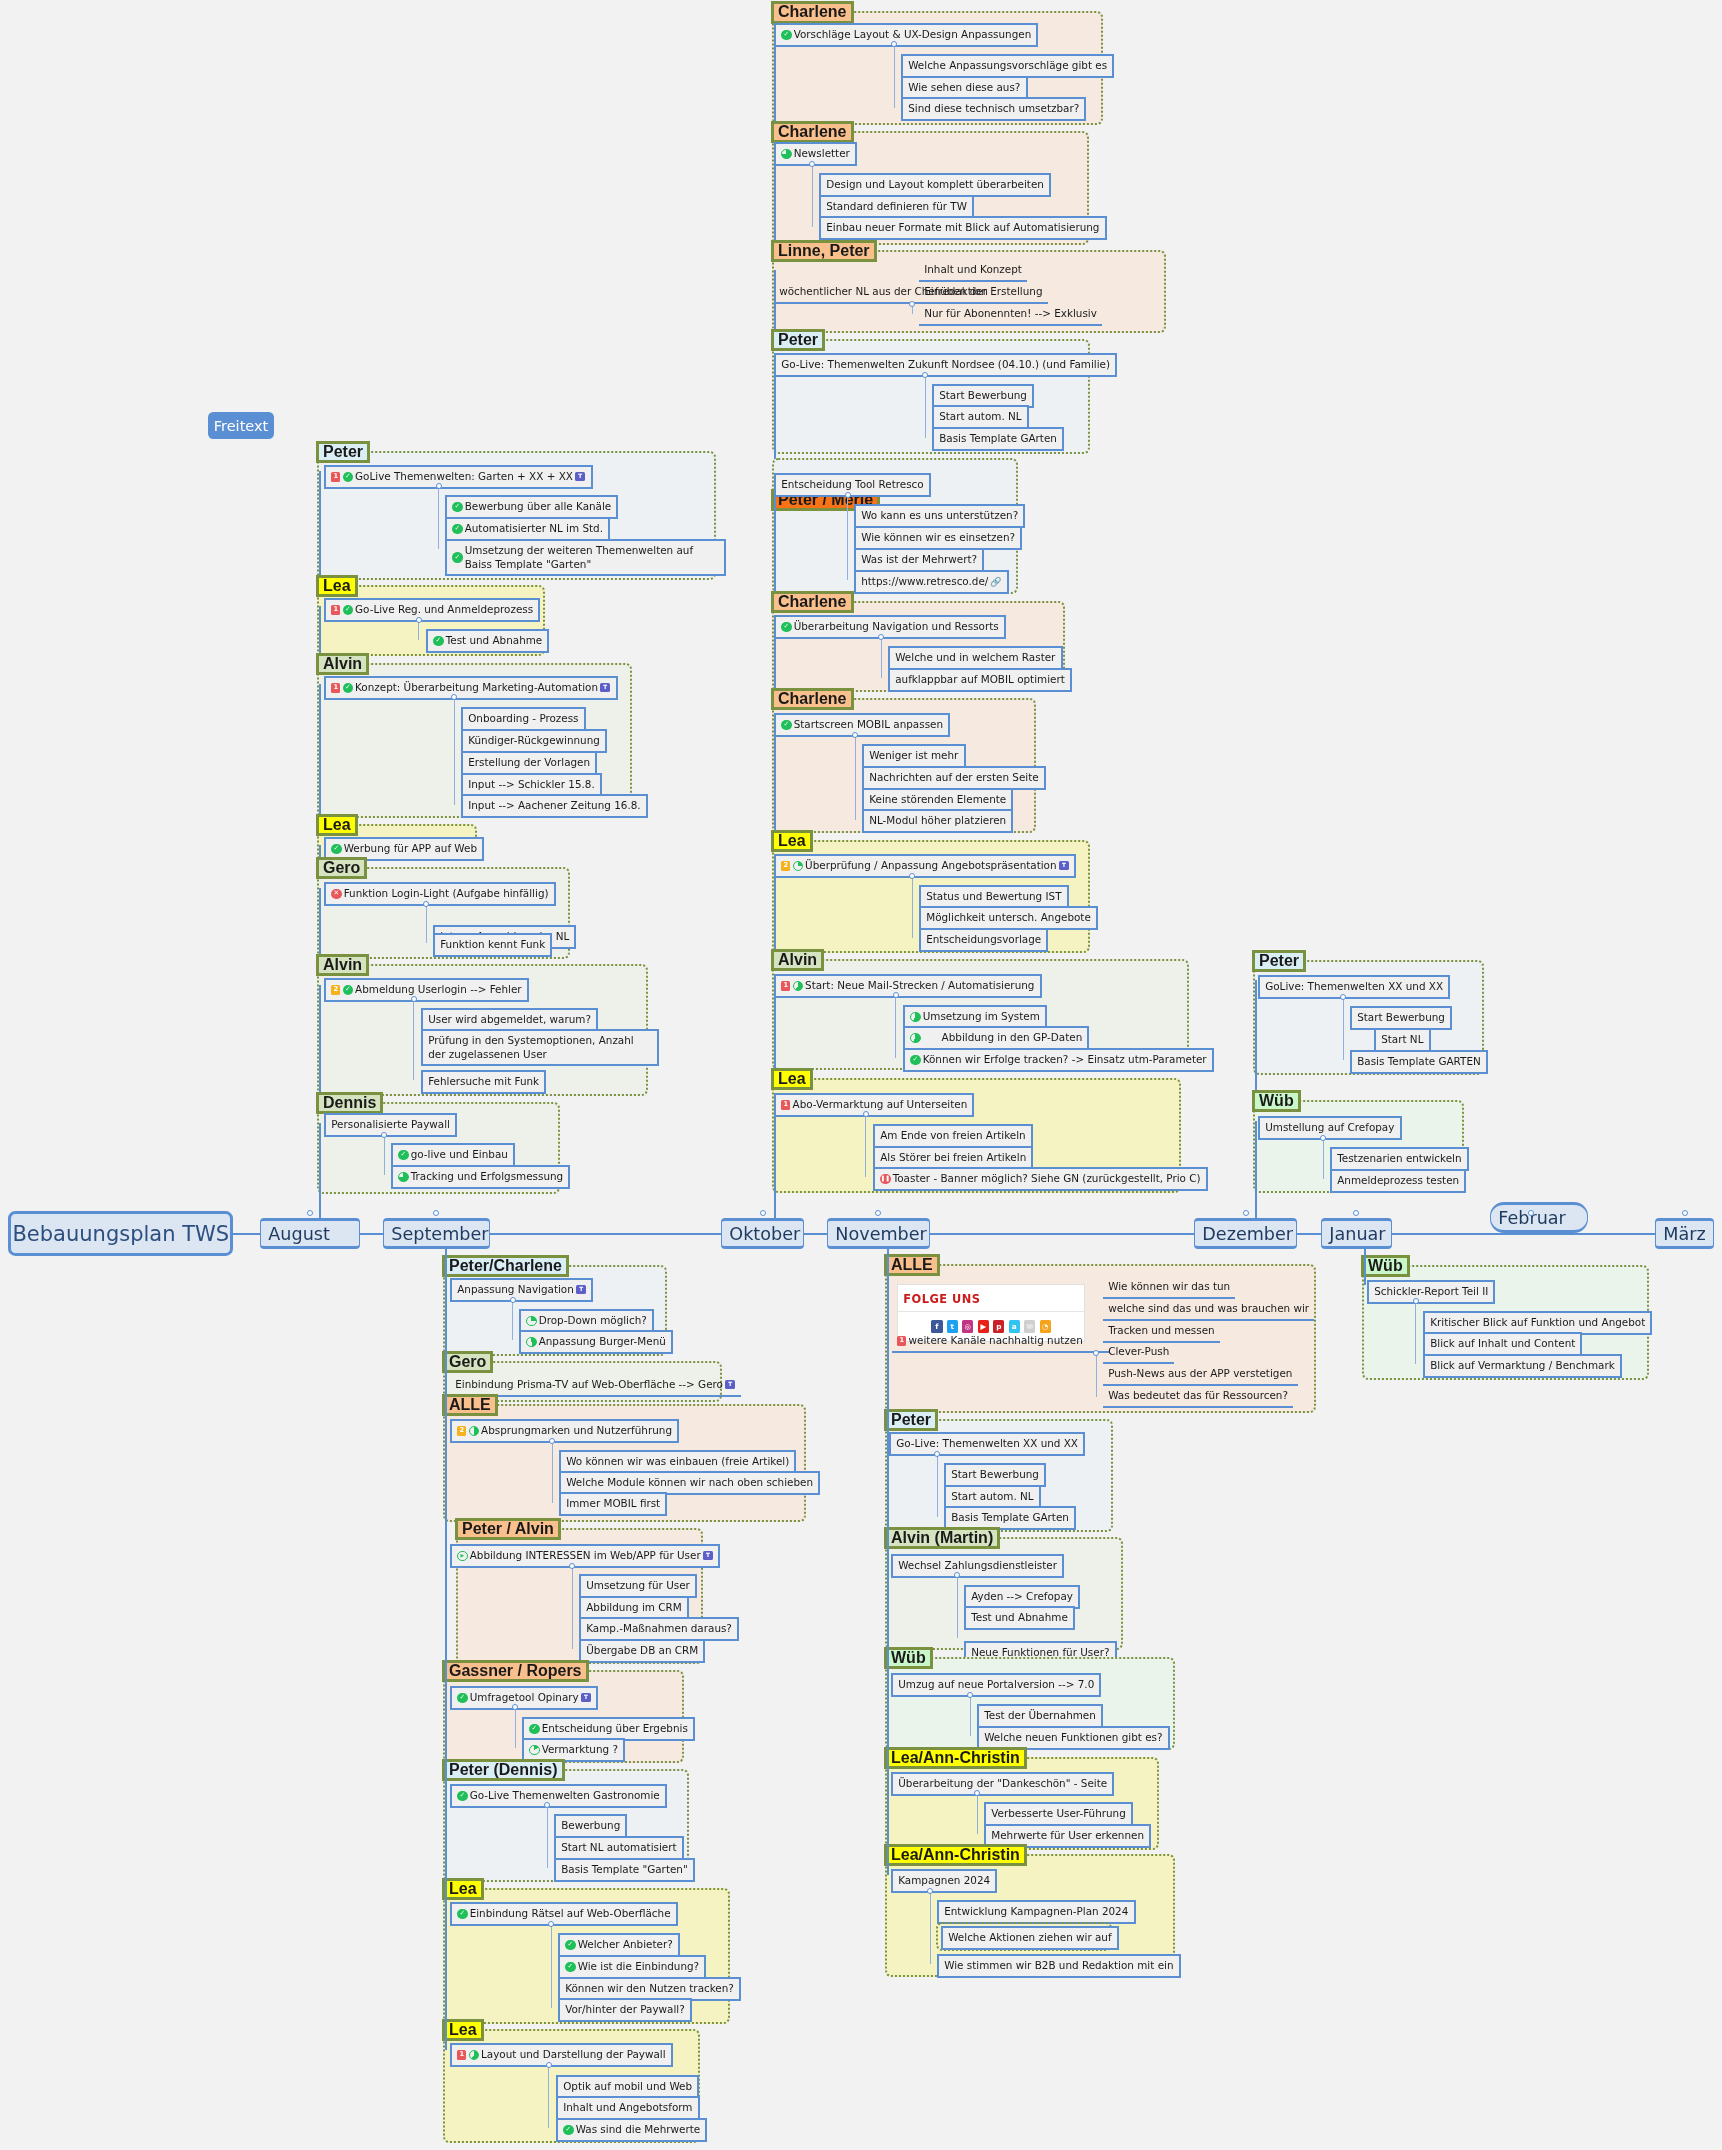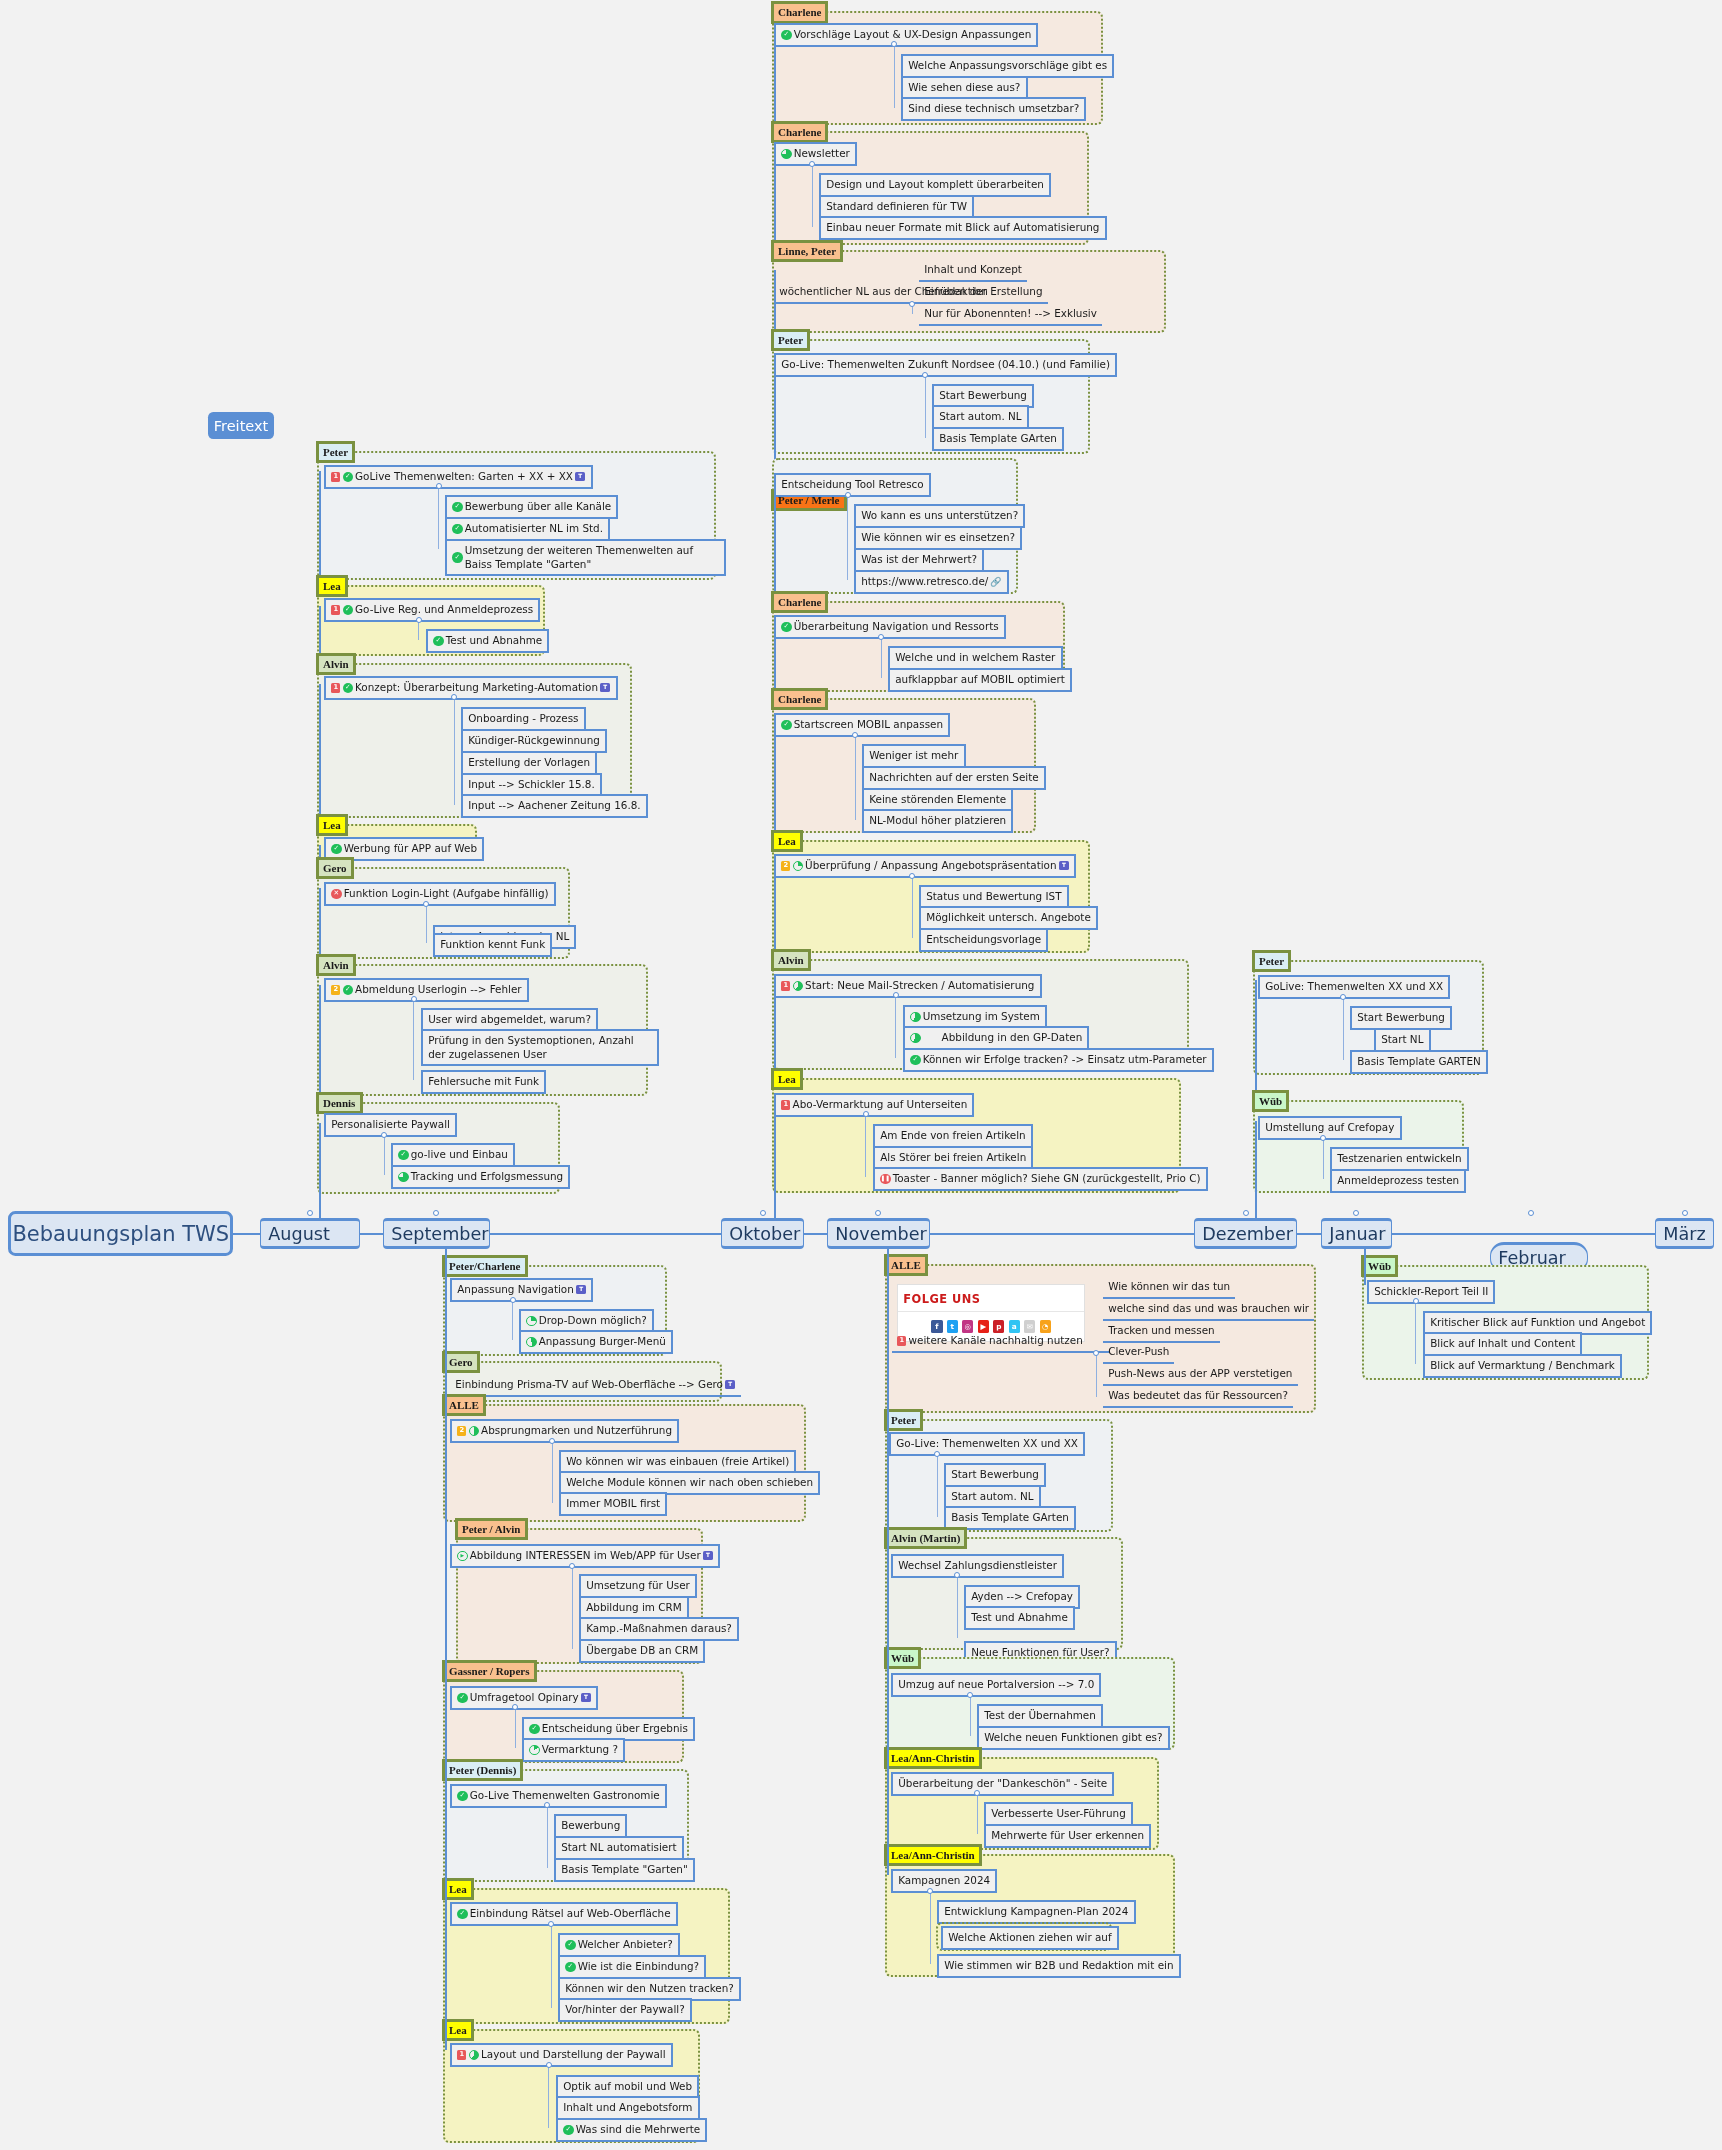--- a/index.html
+++ b/index.html
@@ -10,21 +10,21 @@
   .axis-line{position:absolute;height:2.1px;background:#5b8fd4;top:1233px;left:233px;width:1481px;}
   .root{border:3.6px solid #5b8fd4;border-radius:7.3px;background:#dce6f3;color:#2d4f7f;
         font-size:21px;display:flex;align-items:center;justify-content:center;}
   .month{border:1.6px solid #5b8fd4;border-top-width:3.1px;border-bottom-width:3.1px;border-radius:4.1px;background:#dce6f3;
          color:#1e3a5f;font-size:17.6px;display:flex;align-items:center;padding-left:7.3px;}
   .freitext{background:#5b8fd4;color:#fff;border-radius:5.2px;font-size:14.5px;
             display:flex;align-items:center;justify-content:center;}
   
   .group{border:2.6px dotted #7a9140;border-radius:6.2px;}
   .tag{position:absolute;left:-3.1px;top:-12.4px;border:3.1px solid #7a9140;padding:0 4.1px;
-       font-family:Liberation Serif, serif;font-weight:bold;font-size:11px;line-height:16.6px;white-space:nowrap;}
+       font-family:Liberation Sans, sans-serif;font-weight:bold;font-size:16px;line-height:16.6px;white-space:nowrap;}
   .node{position:absolute;border:2.6px solid #5b8fd4;background:#f0f0f0;font-size:10.4px;line-height:13.5px;
         padding:3.1px 5.2px;white-space:nowrap;display:flex;align-items:center;gap:2.1px;}
   .node.wrap{white-space:normal;}
   .node.plain{border:none;background:transparent;border-bottom:2.6px solid #5b8fd4;}
   .ic{display:inline-flex;align-items:center;justify-content:center;flex:0 0 auto;}
   .ic-check{width:10.4px;height:10.4px;border-radius:50%;background:#1fbf5a;color:#fff;font-size:6.7px;font-weight:bold;}
   .ic-x{width:10.4px;height:10.4px;border-radius:50%;background:#e8575a;color:#fff;font-size:6.7px;font-weight:bold;}
   .ic-pause{width:10.4px;height:10.4px;border-radius:50%;background:#e8575a;color:#fff;font-size:5.7px;font-weight:bold;}
   .ic-prio1{width:9.3px;height:10.4px;border-radius:1.6px;background:#e8575a;color:#fff;font-size:6.7px;font-weight:bold;}
   .ic-prio2{width:9.3px;height:10.4px;border-radius:1.6px;background:#f5b21b;color:#fff;font-size:6.7px;font-weight:bold;}
@@ -71,21 +71,21 @@
     </div>
     <div class="coll" style="left: 875px; top: 1210px;"></div>
     <div class="abs month" style="left: 1194px; top: 1218px; width: 103px; height: 31px;">
       <span>Dezember</span>
     </div>
     <div class="coll" style="left: 1243px; top: 1210px;"></div>
     <div class="abs month" style="left: 1321px; top: 1218px; width: 71px; height: 31px;">
       <span>Januar</span>
     </div>
     <div class="coll" style="left: 1353px; top: 1210px;"></div>
-    <div class="abs month" style="left: 1490px; top: 1242px; width: 98px; height: 31px; border-radius: 14px;">
+    <div class="abs month" style="left: 1490px; top: 1202px; width: 98px; height: 31px; border-radius: 14px;">
       <span>Februar</span>
     </div>
     <div class="coll" style="left: 1528px; top: 1210px;"></div>
     <div class="abs month" style="left: 1655px; top: 1218px; width: 59px; height: 31px;">
       <span>März</span>
     </div>
     <div class="coll" style="left: 1682px; top: 1210px;"></div>
   </div>
 <div id="groups">
     <div class="abs group" style="left: 317px; top: 451px; width: 399px; height: 129px; background: rgb(238, 241, 243);">

